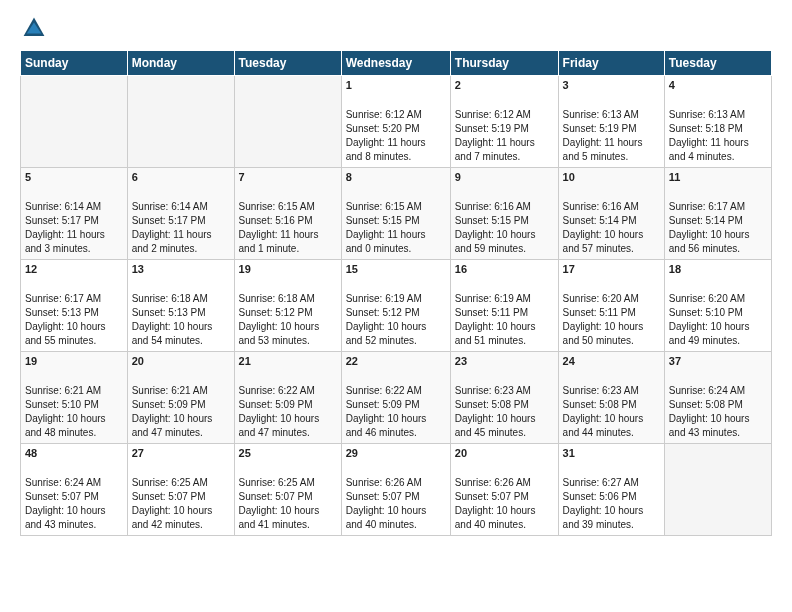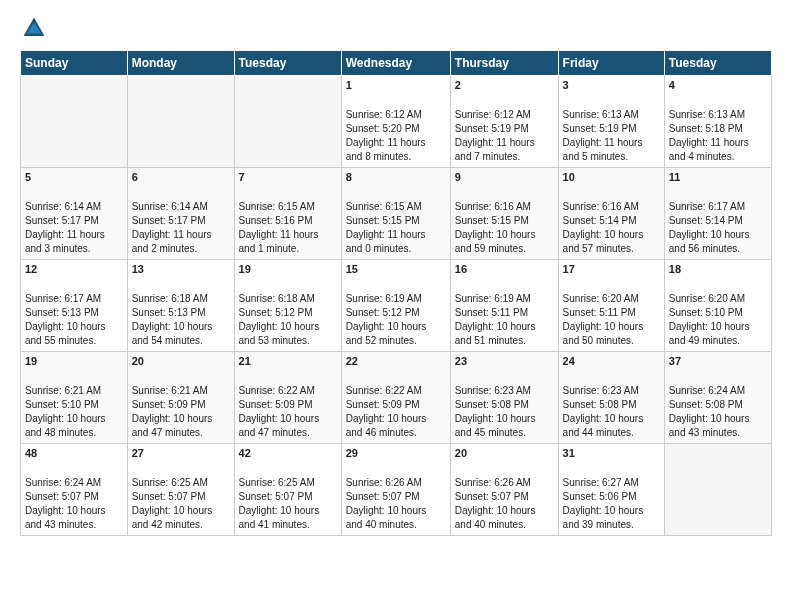--- a/index.html
+++ b/index.html
@@ -314,21 +314,21 @@
 and 43 minutes.</div>
           </td>
           <td>
             <span class="day-num">27</span>
             <div class="day-info" style="white-space: pre-line;">Sunrise: 6:25 AM
 Sunset: 5:07 PM
 Daylight: 10 hours
 and 42 minutes.</div>
           </td>
           <td>
-            <span class="day-num">42</span>
+            <span class="day-num">25</span>
             <div class="day-info" style="white-space: pre-line;">Sunrise: 6:25 AM
 Sunset: 5:07 PM
 Daylight: 10 hours
 and 41 minutes.</div>
           </td>
           <td>
             <span class="day-num">29</span>
             <div class="day-info" style="white-space: pre-line;">Sunrise: 6:26 AM
 Sunset: 5:07 PM
 Daylight: 10 hours

